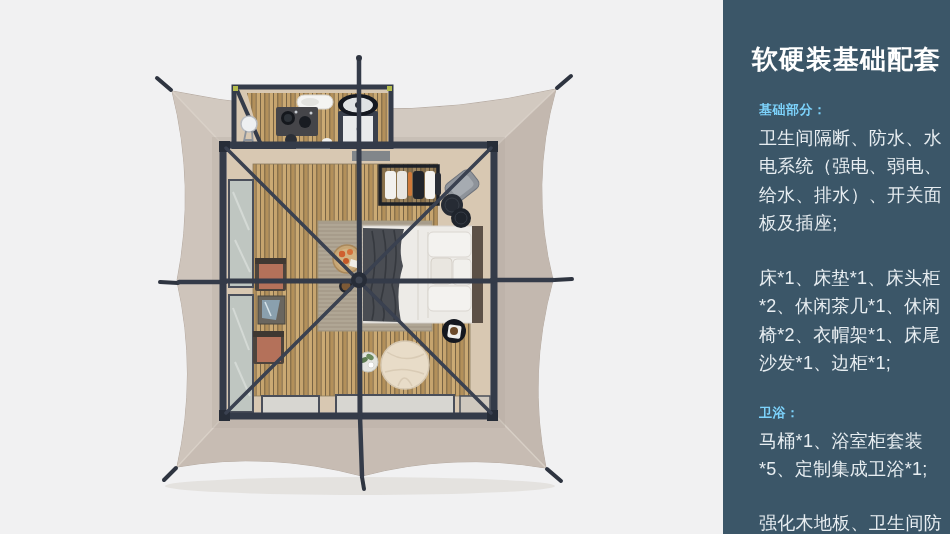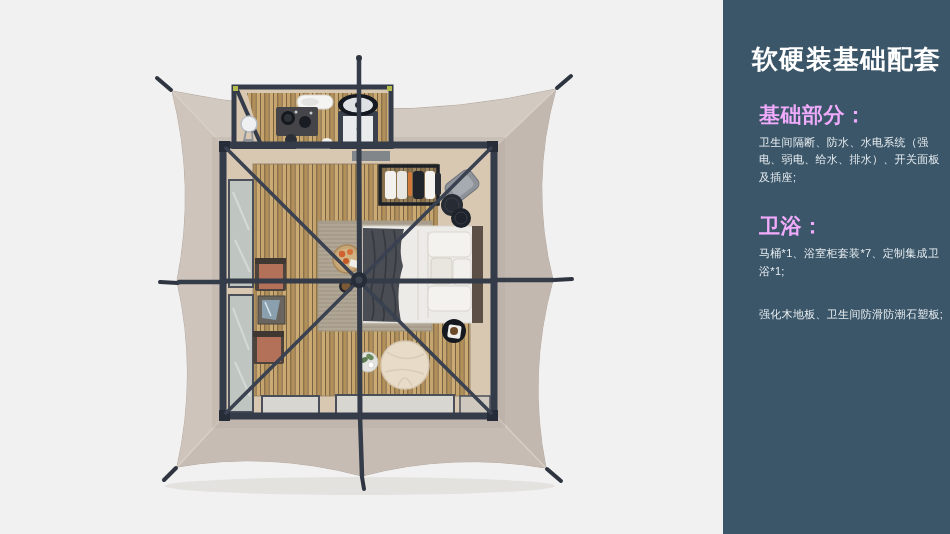--- a/index.html
+++ b/index.html
@@ -4,22 +4,22 @@
 <style>
   html,body{margin:0;padding:0;}
   body{width:950px;height:534px;font-family:"Liberation Sans","DejaVu Sans",sans-serif;overflow:hidden;}
   .stage{display:flex;width:772px;height:534px;}
   .plan-area{position:relative;width:723px;height:534px;flex:0 0 auto;}
   .plan-area svg{display:block;}
   .sidebar{flex:1 1 auto;height:534px;box-sizing:border-box;padding:42px 14px 0 36px;color:#eef2f5;}
   .sidebar h1{position:relative;left:-19px;width:calc(100% + 24px);margin:0 0 24px 0;
     font-size:26px;font-weight:bold;letter-spacing:1px;color:#ffffff;text-align:center;white-space:nowrap;}
   .spec-section{margin:0 0 26px 0;}
-  .spec-section h2{margin:0 0 5px 0;font-size:21px;font-weight:bold;color:#f0abfc;letter-spacing:.5px;}
-  .spec-section p{margin:0;font-size:11px;line-height:1.58;color:#e7edf1;letter-spacing:.3px;}
+  .spec-section h2{margin:0 0 5px 0;font-size:13px;font-weight:bold;color:#7dd3fc;letter-spacing:.5px;}
+  .spec-section p{margin:0;font-size:18px;line-height:1.58;color:#e7edf1;letter-spacing:.3px;}
 </style>
 </head>
 <body>
 
 <div class="stage">
   <div class="plan-area">
     <svg width="723" height="534" viewBox="0 0 723 534" xmlns="http://www.w3.org/2000/svg">
       <defs>
         <pattern id="wood" width="13" height="300" patternUnits="userSpaceOnUse">
           <rect width="13" height="300" fill="#c6a46e"></rect>
@@ -233,27 +233,28 @@
 
   <aside class="sidebar" style="background-color: rgb(59, 86, 104);">
     <h1>软硬装基础配套</h1>
 
     <section class="spec-section">
       <h2>基础部分：</h2>
       <p>卫生间隔断、防水、水电系统（强电、弱电、给水、排水）、开关面板及插座;</p>
     </section>
 
     <section class="spec-section">
+      <p>床*1、床垫*1、床头柜*2、休闲茶几*1、休闲椅*2、衣帽架*1、床尾沙发*1、边柜*1;</p>
     </section>
 
     <section class="spec-section">
     </section>
 
     <section class="spec-section">
       <h2>卫浴：</h2>
-      <p>马桶*1、浴室柜套装*7、定制集成卫浴*1;</p>
+      <p>马桶*1、浴室柜套装*5、定制集成卫浴*1;</p>
     </section>
 
     <section class="spec-section">
       <p>强化木地板、卫生间防滑防潮石塑板;</p>
     </section>
   </aside>
 </div>
 
 </body></html>

